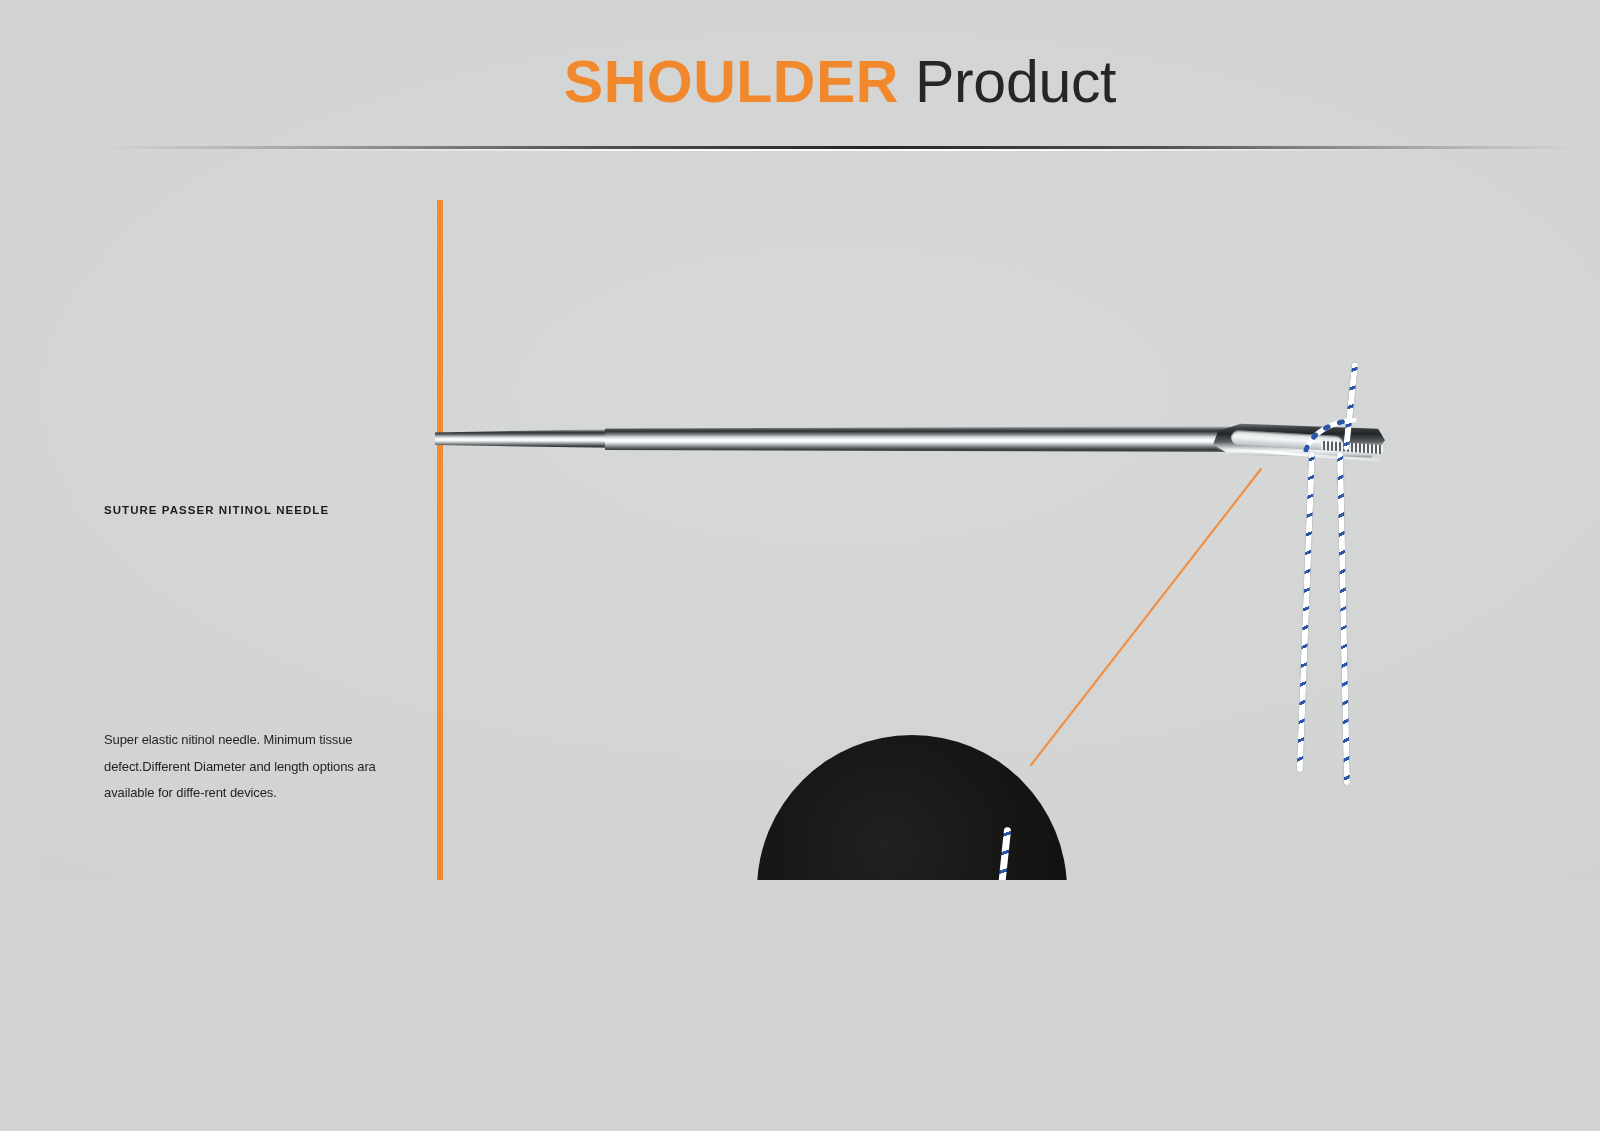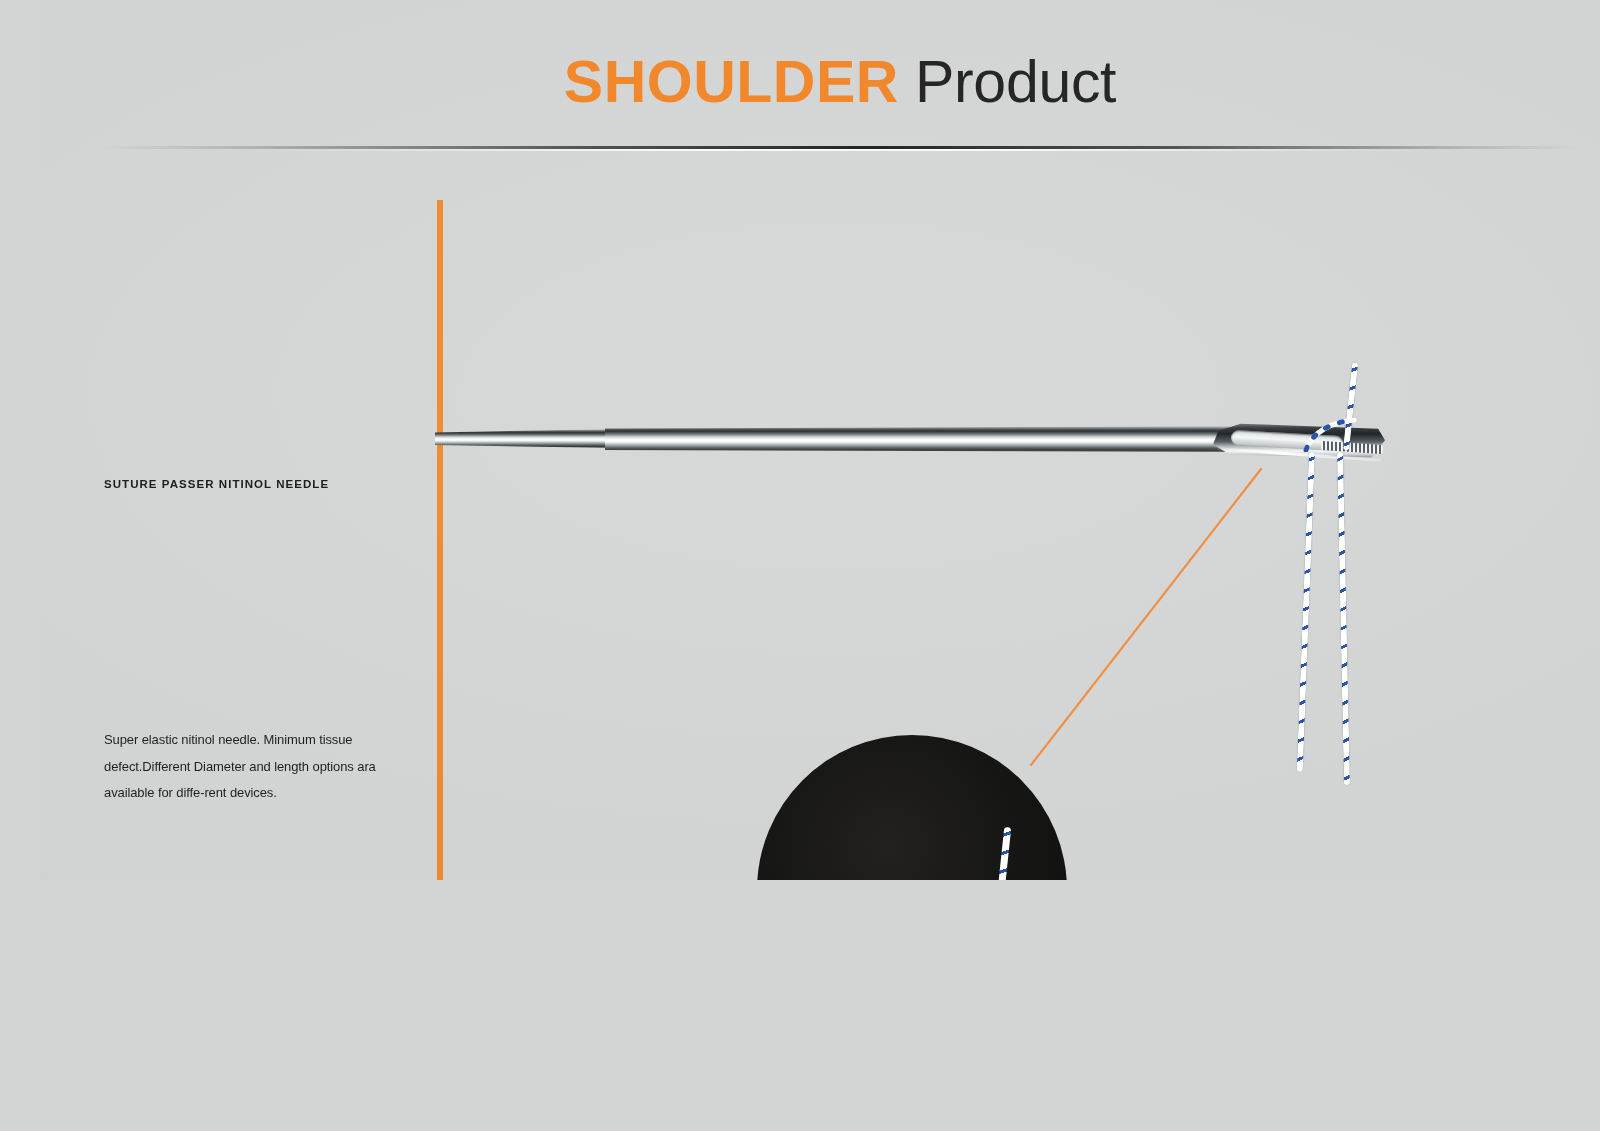--- a/index.html
+++ b/index.html
@@ -86,21 +86,21 @@
     top: 200px;
     width: 6px;
     height: 840px;
     background: linear-gradient(to bottom, #f08a30 0%, #ef8c33 50%, #ea8630 100%);
   }
 
   
   #product-label {
     position: absolute;
     left: 64px;
-    top: 478px;
+    top: 504px;
     font-size: 11.5px;
     font-weight: 700;
     letter-spacing: 1.05px;
     color: #1d1d1d;
     white-space: nowrap;
     user-select: none;
   }
 
   #description {
     position: absolute;

